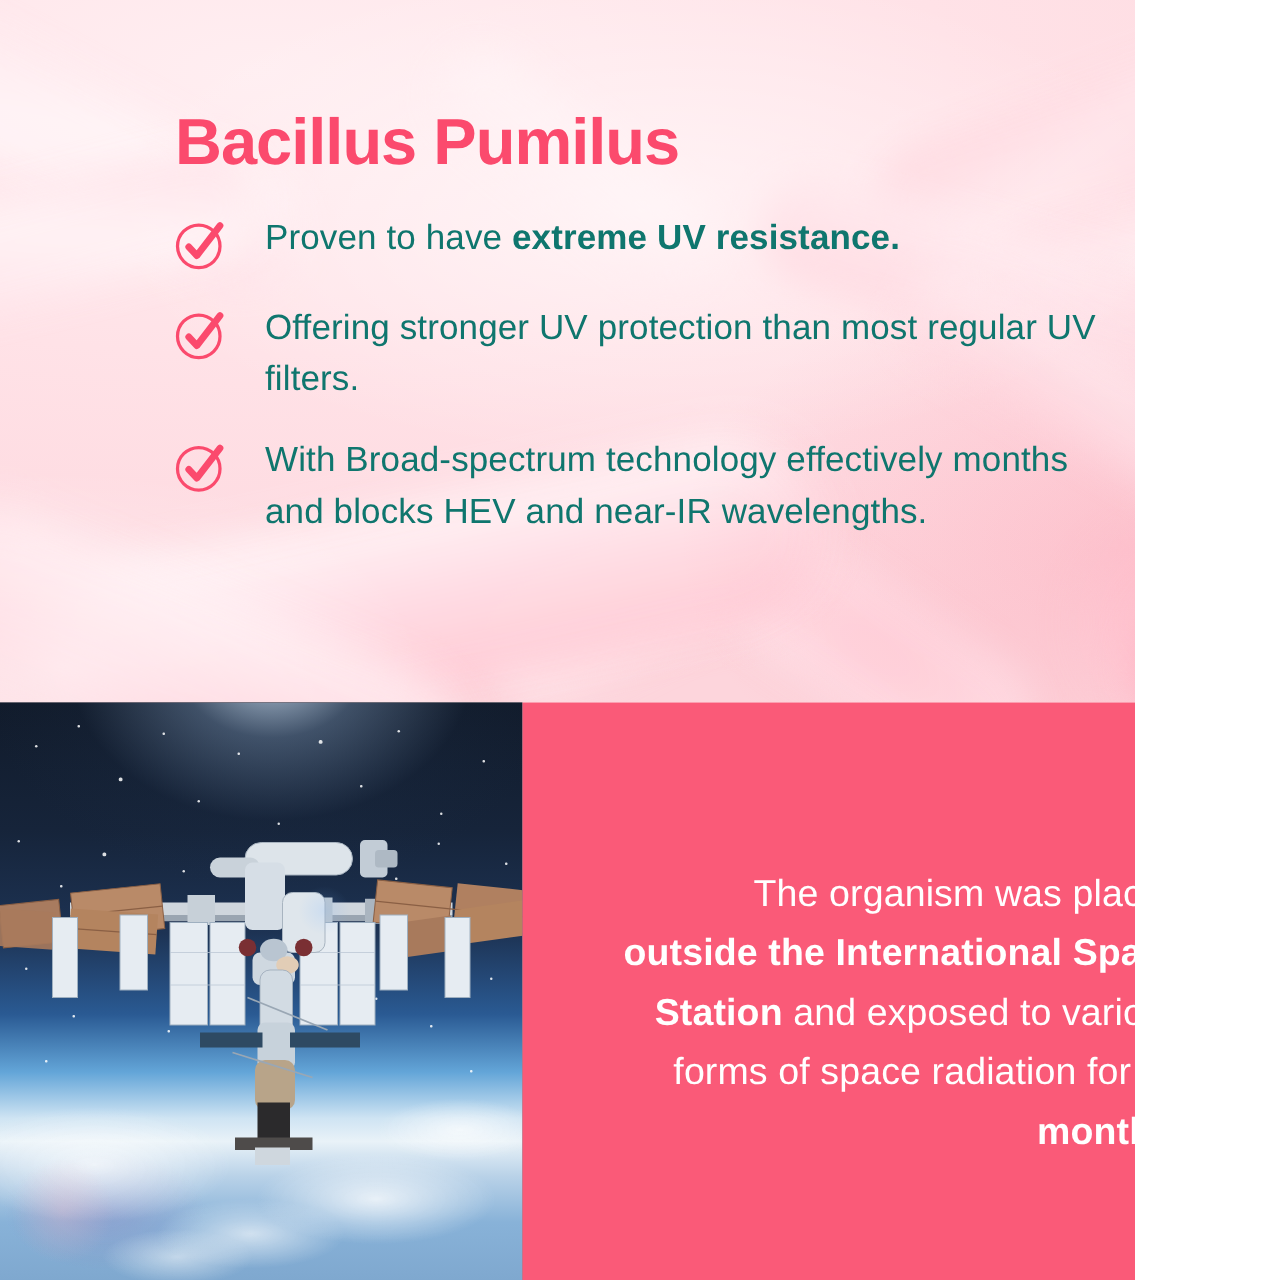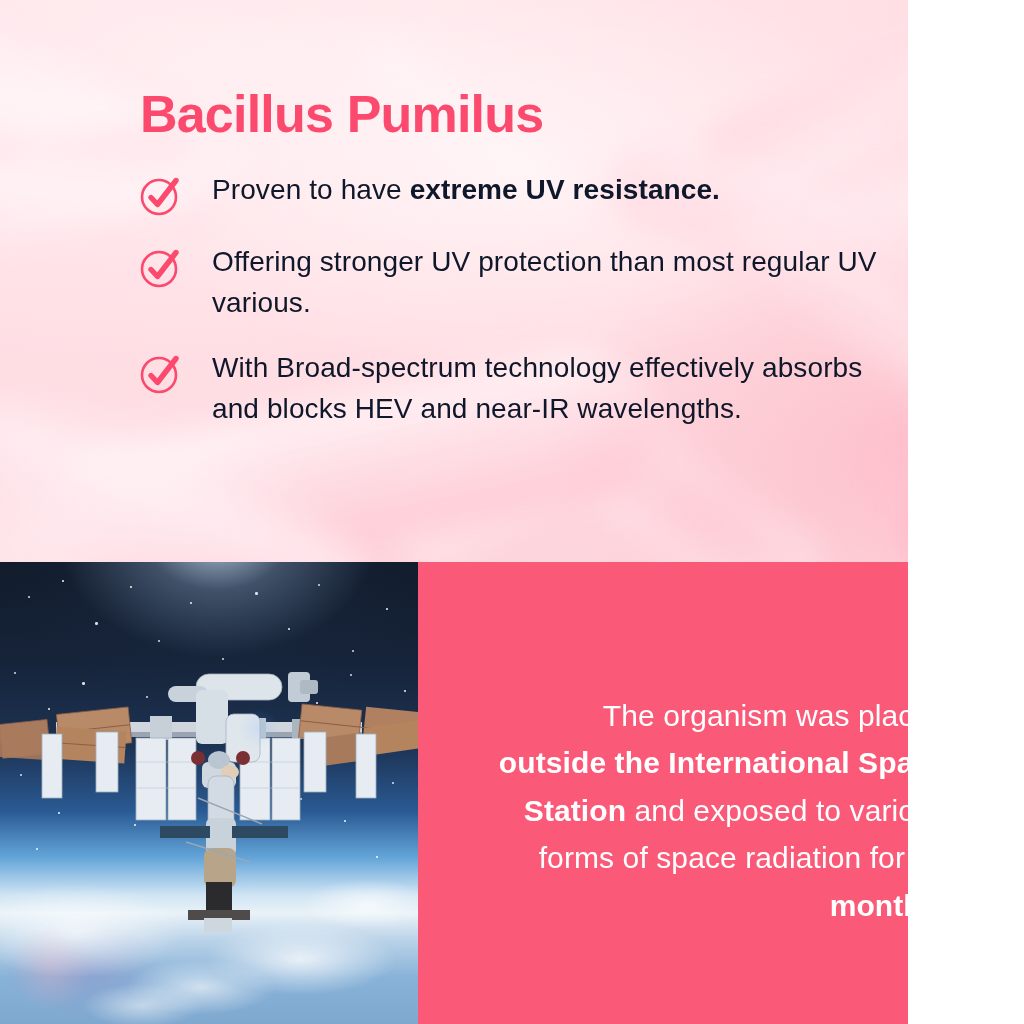--- a/index.html
+++ b/index.html
@@ -132,21 +132,21 @@
     flex: 0 0 auto;
     width: 46px;
     height: 44px;
     margin-right: 26px;
     margin-top: 4px;
   }
   .check-icon svg { display: block; overflow: visible; }
   .bullet-text {
     font-size: 28px;
     line-height: 1.46;
-    color: #0f172a;
+    color: #0f766e;
     font-weight: normal;
     letter-spacing: 0.1px;
   }
   .bullet-text b { font-weight: bold; }
 
   
   #bottom-section {
     position: absolute;
     left: 0; top: 562px;
     width: 1024px;
@@ -255,31 +255,31 @@
           <span class="bullet-text">Proven to have <b>extreme UV resistance.</b></span>
         </div>
 
         <div class="bullet">
           <span class="check-icon">
             <svg width="46" height="44" viewBox="0 0 46 44" fill="none">
               <circle cx="19" cy="23" r="17" stroke="#fb4a6d" stroke-width="2.6" fill="none"></circle>
               <path d="M11 23.5 L17.5 30.5 L36 6.5" stroke="#fb4a6d" stroke-width="5.4" stroke-linecap="round" stroke-linejoin="round" fill="none"></path>
             </svg>
           </span>
-          <span class="bullet-text">Offering stronger UV protection than most regular UV various.</span>
+          <span class="bullet-text">Offering stronger UV protection than most regular UV filters.</span>
         </div>
 
         <div class="bullet">
           <span class="check-icon">
             <svg width="46" height="44" viewBox="0 0 46 44" fill="none">
               <circle cx="19" cy="23" r="17" stroke="#fb4a6d" stroke-width="2.6" fill="none"></circle>
               <path d="M11 23.5 L17.5 30.5 L36 6.5" stroke="#fb4a6d" stroke-width="5.4" stroke-linecap="round" stroke-linejoin="round" fill="none"></path>
             </svg>
           </span>
-          <span class="bullet-text">With Broad-spectrum technology effectively absorbs and blocks HEV and near-IR wavelengths.</span>
+          <span class="bullet-text">With Broad-spectrum technology effectively months and blocks HEV and near-IR wavelengths.</span>
         </div>
 
       </div>
     </div>
   </section>
 
   <section id="bottom-section">
 
     <figure id="iss-photo" style="margin:0">
       <div class="ph" id="space-bg"></div>

